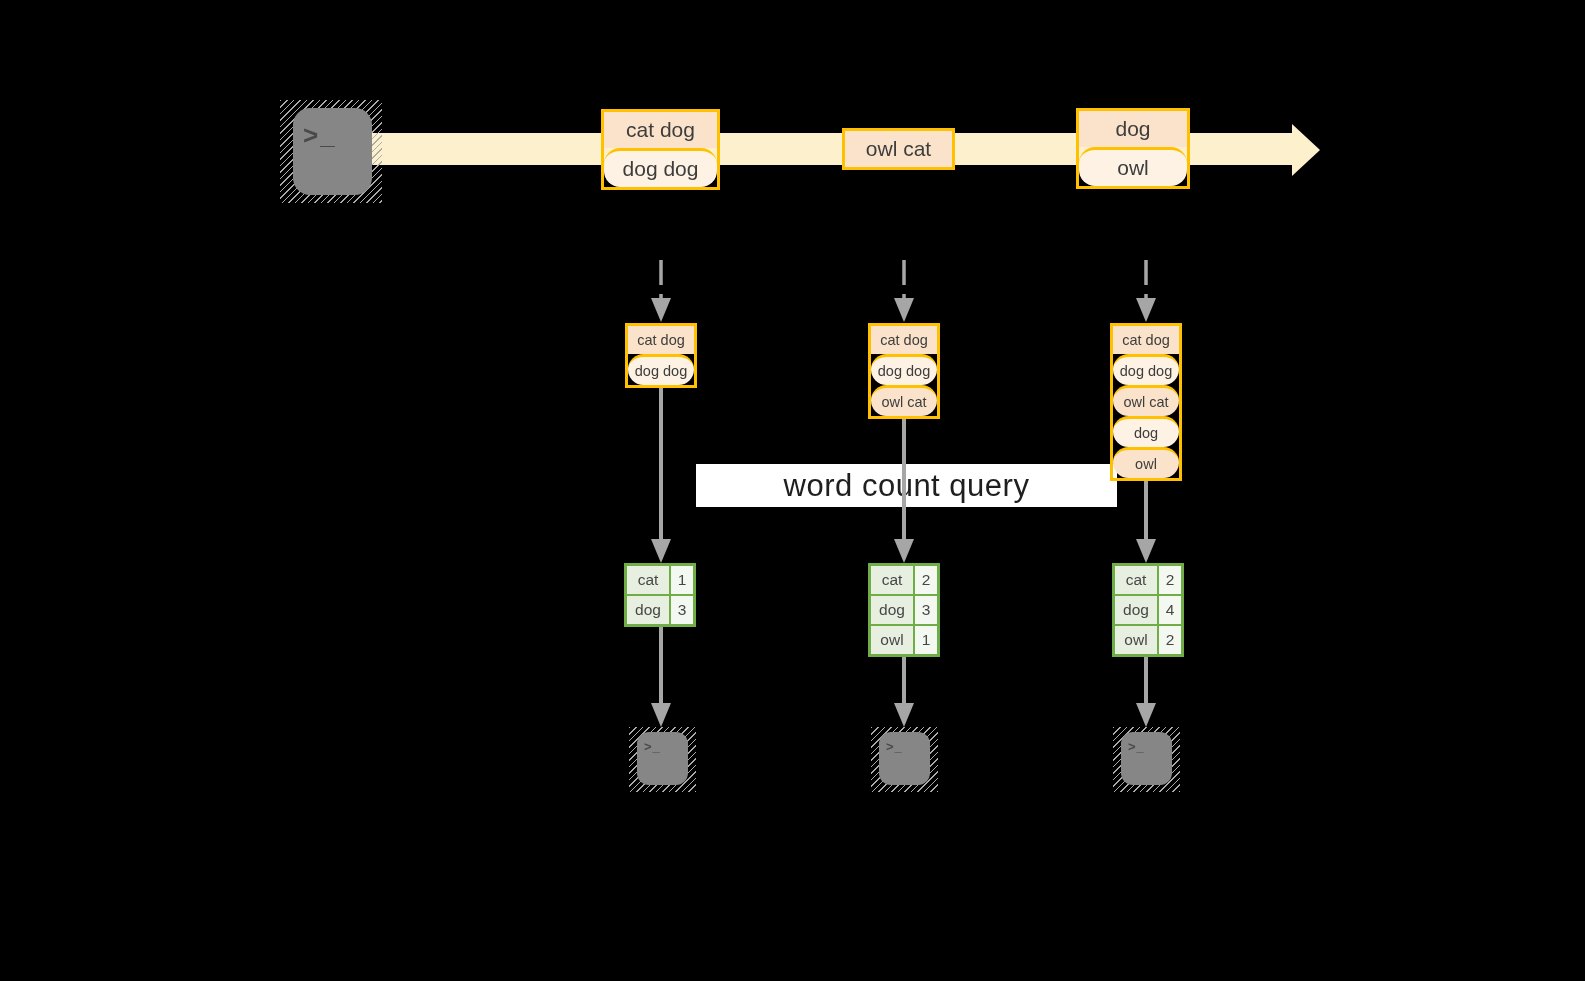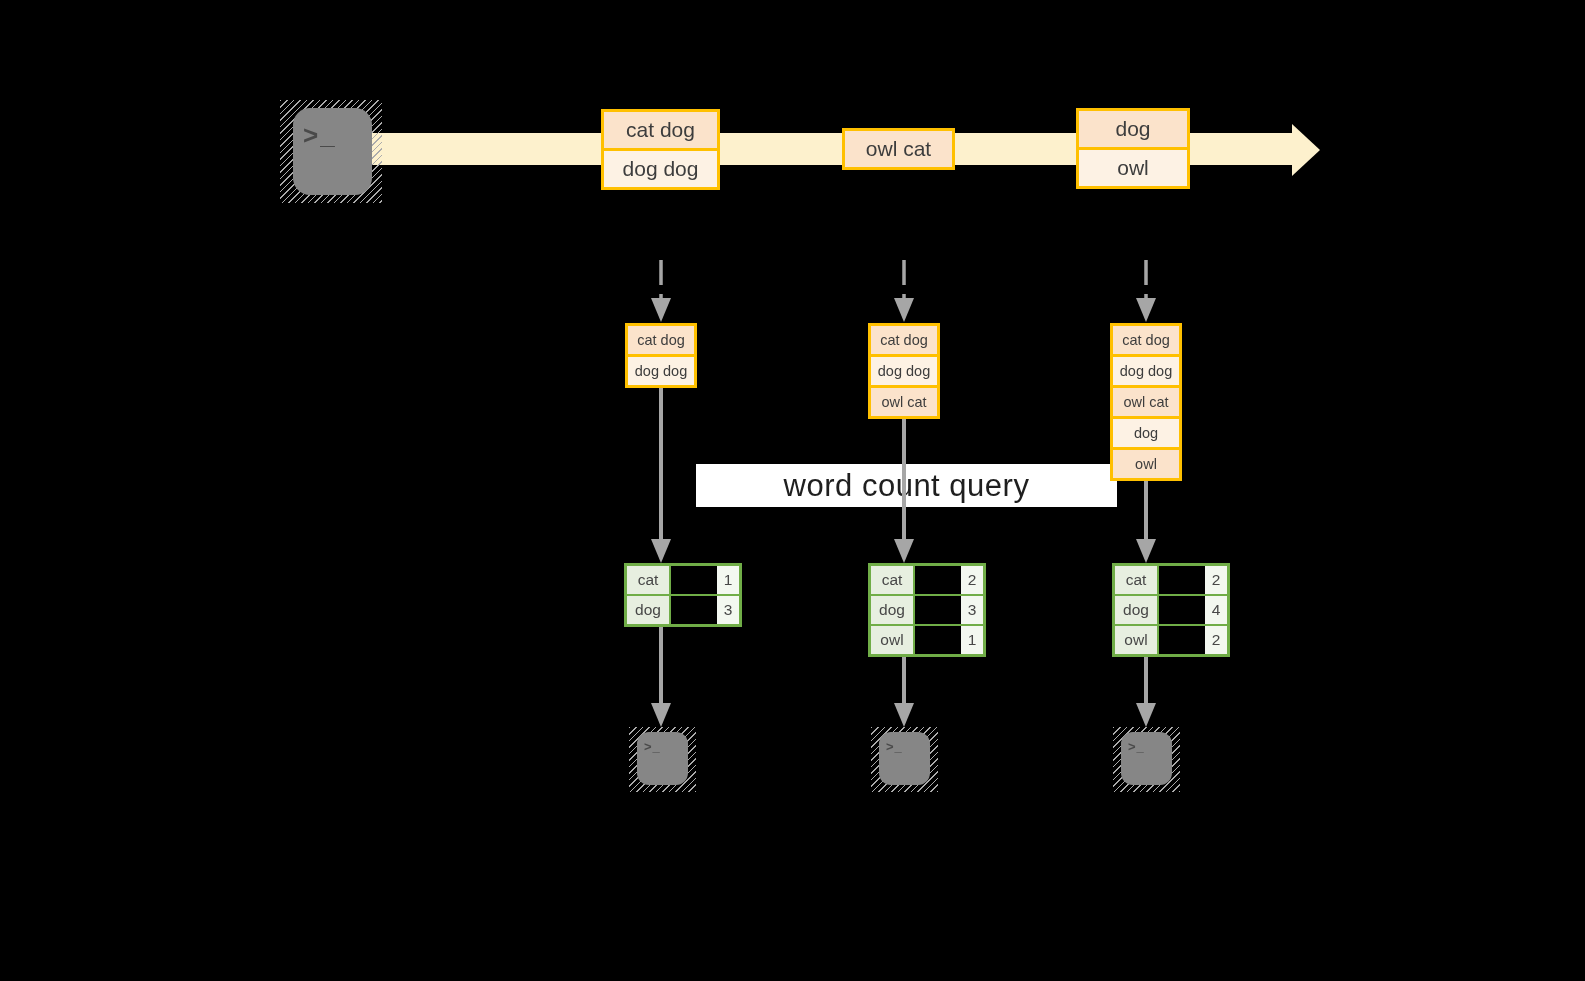--- a/index.html
+++ b/index.html
@@ -7,31 +7,31 @@
           font-family:"Liberation Sans",sans-serif;}
 
   
   .band{position:absolute;left:372px;top:133px;width:920px;height:32px;background:#fdf1cd;z-index:1;}
   .band-head{position:absolute;left:1292px;top:124px;width:0;height:0;z-index:1;
              border-left:28px solid #fdf1cd;border-top:26px solid transparent;border-bottom:26px solid transparent;}
 
   
   .obox{position:absolute;border:3px solid #ffc000;z-index:2;display:flex;flex-direction:column;}
   .obox .cell{display:flex;align-items:center;justify-content:center;color:#3d3d3d;}
-  .obox .cell + .cell{border-top:3px solid #ffc000;}
+  .obox .cell + .cell{border-top:3px solid #ffc000;border-radius:16px;}
   .streambox .cell{height:36px;font-size:21px;}
   .stack .cell{height:28px;font-size:14.5px;}
   .stack .cell + .cell{border-top:3px solid #ffc000;}
   .peach{background:#fbe3cb;}
   .cream{background:#fdf2e4;}
   .stack{z-index:4;width:66px;}
 
   
   .gtable{position:absolute;border:3px solid #70ad47;z-index:4;display:flex;flex-direction:column;}
-  .grow{display:flex;gap:46px;}
+  .grow{display:flex;}
   .grow + .grow{border-top:2px solid #70ad47;}
   .gword{width:42px;height:28px;background:#e7efe0;border-right:2px solid #70ad47;
          display:flex;align-items:center;justify-content:center;font-size:15.5px;color:#474747;}
   .gval{width:22px;height:28px;background:#f3f8f0;
         display:flex;align-items:center;justify-content:center;font-size:15.5px;color:#474747;}
 
   
   svg.arrow{position:absolute;z-index:3;overflow:visible;}
   svg.arrow line{stroke:#a6a6a6;}
   svg.arrow line.dashline{stroke-width:3.5;stroke-dasharray:25 9;}

